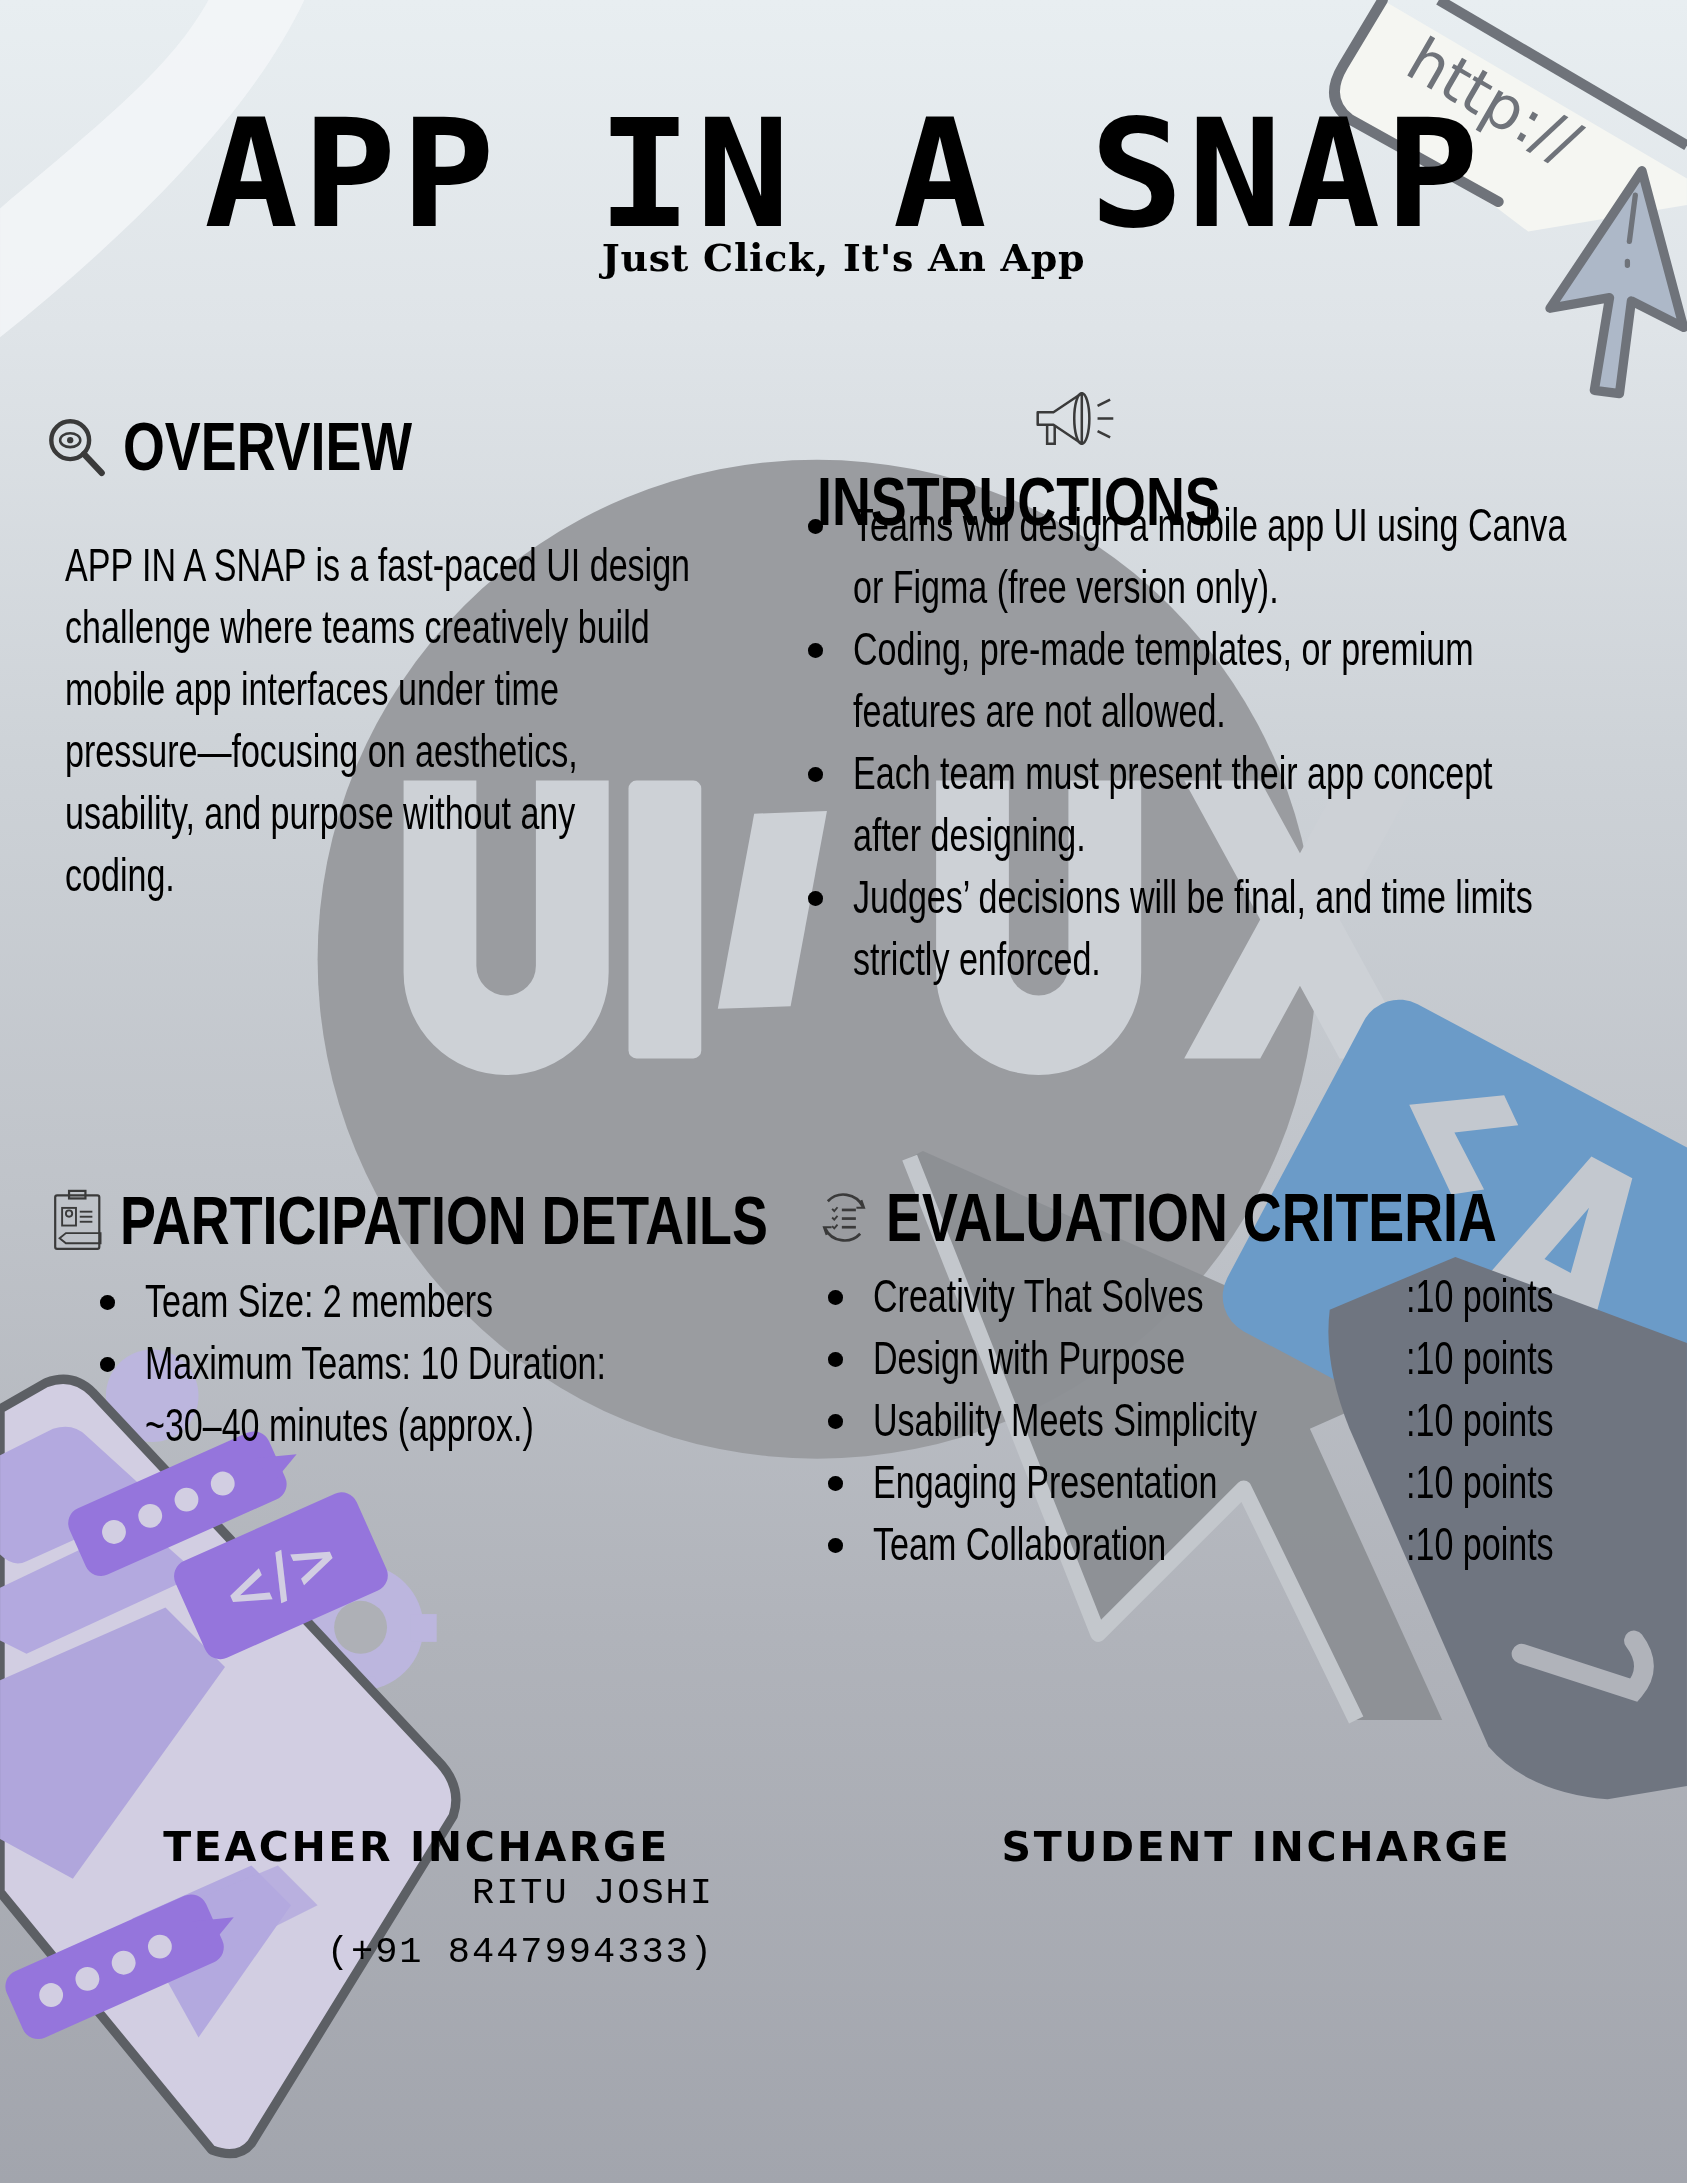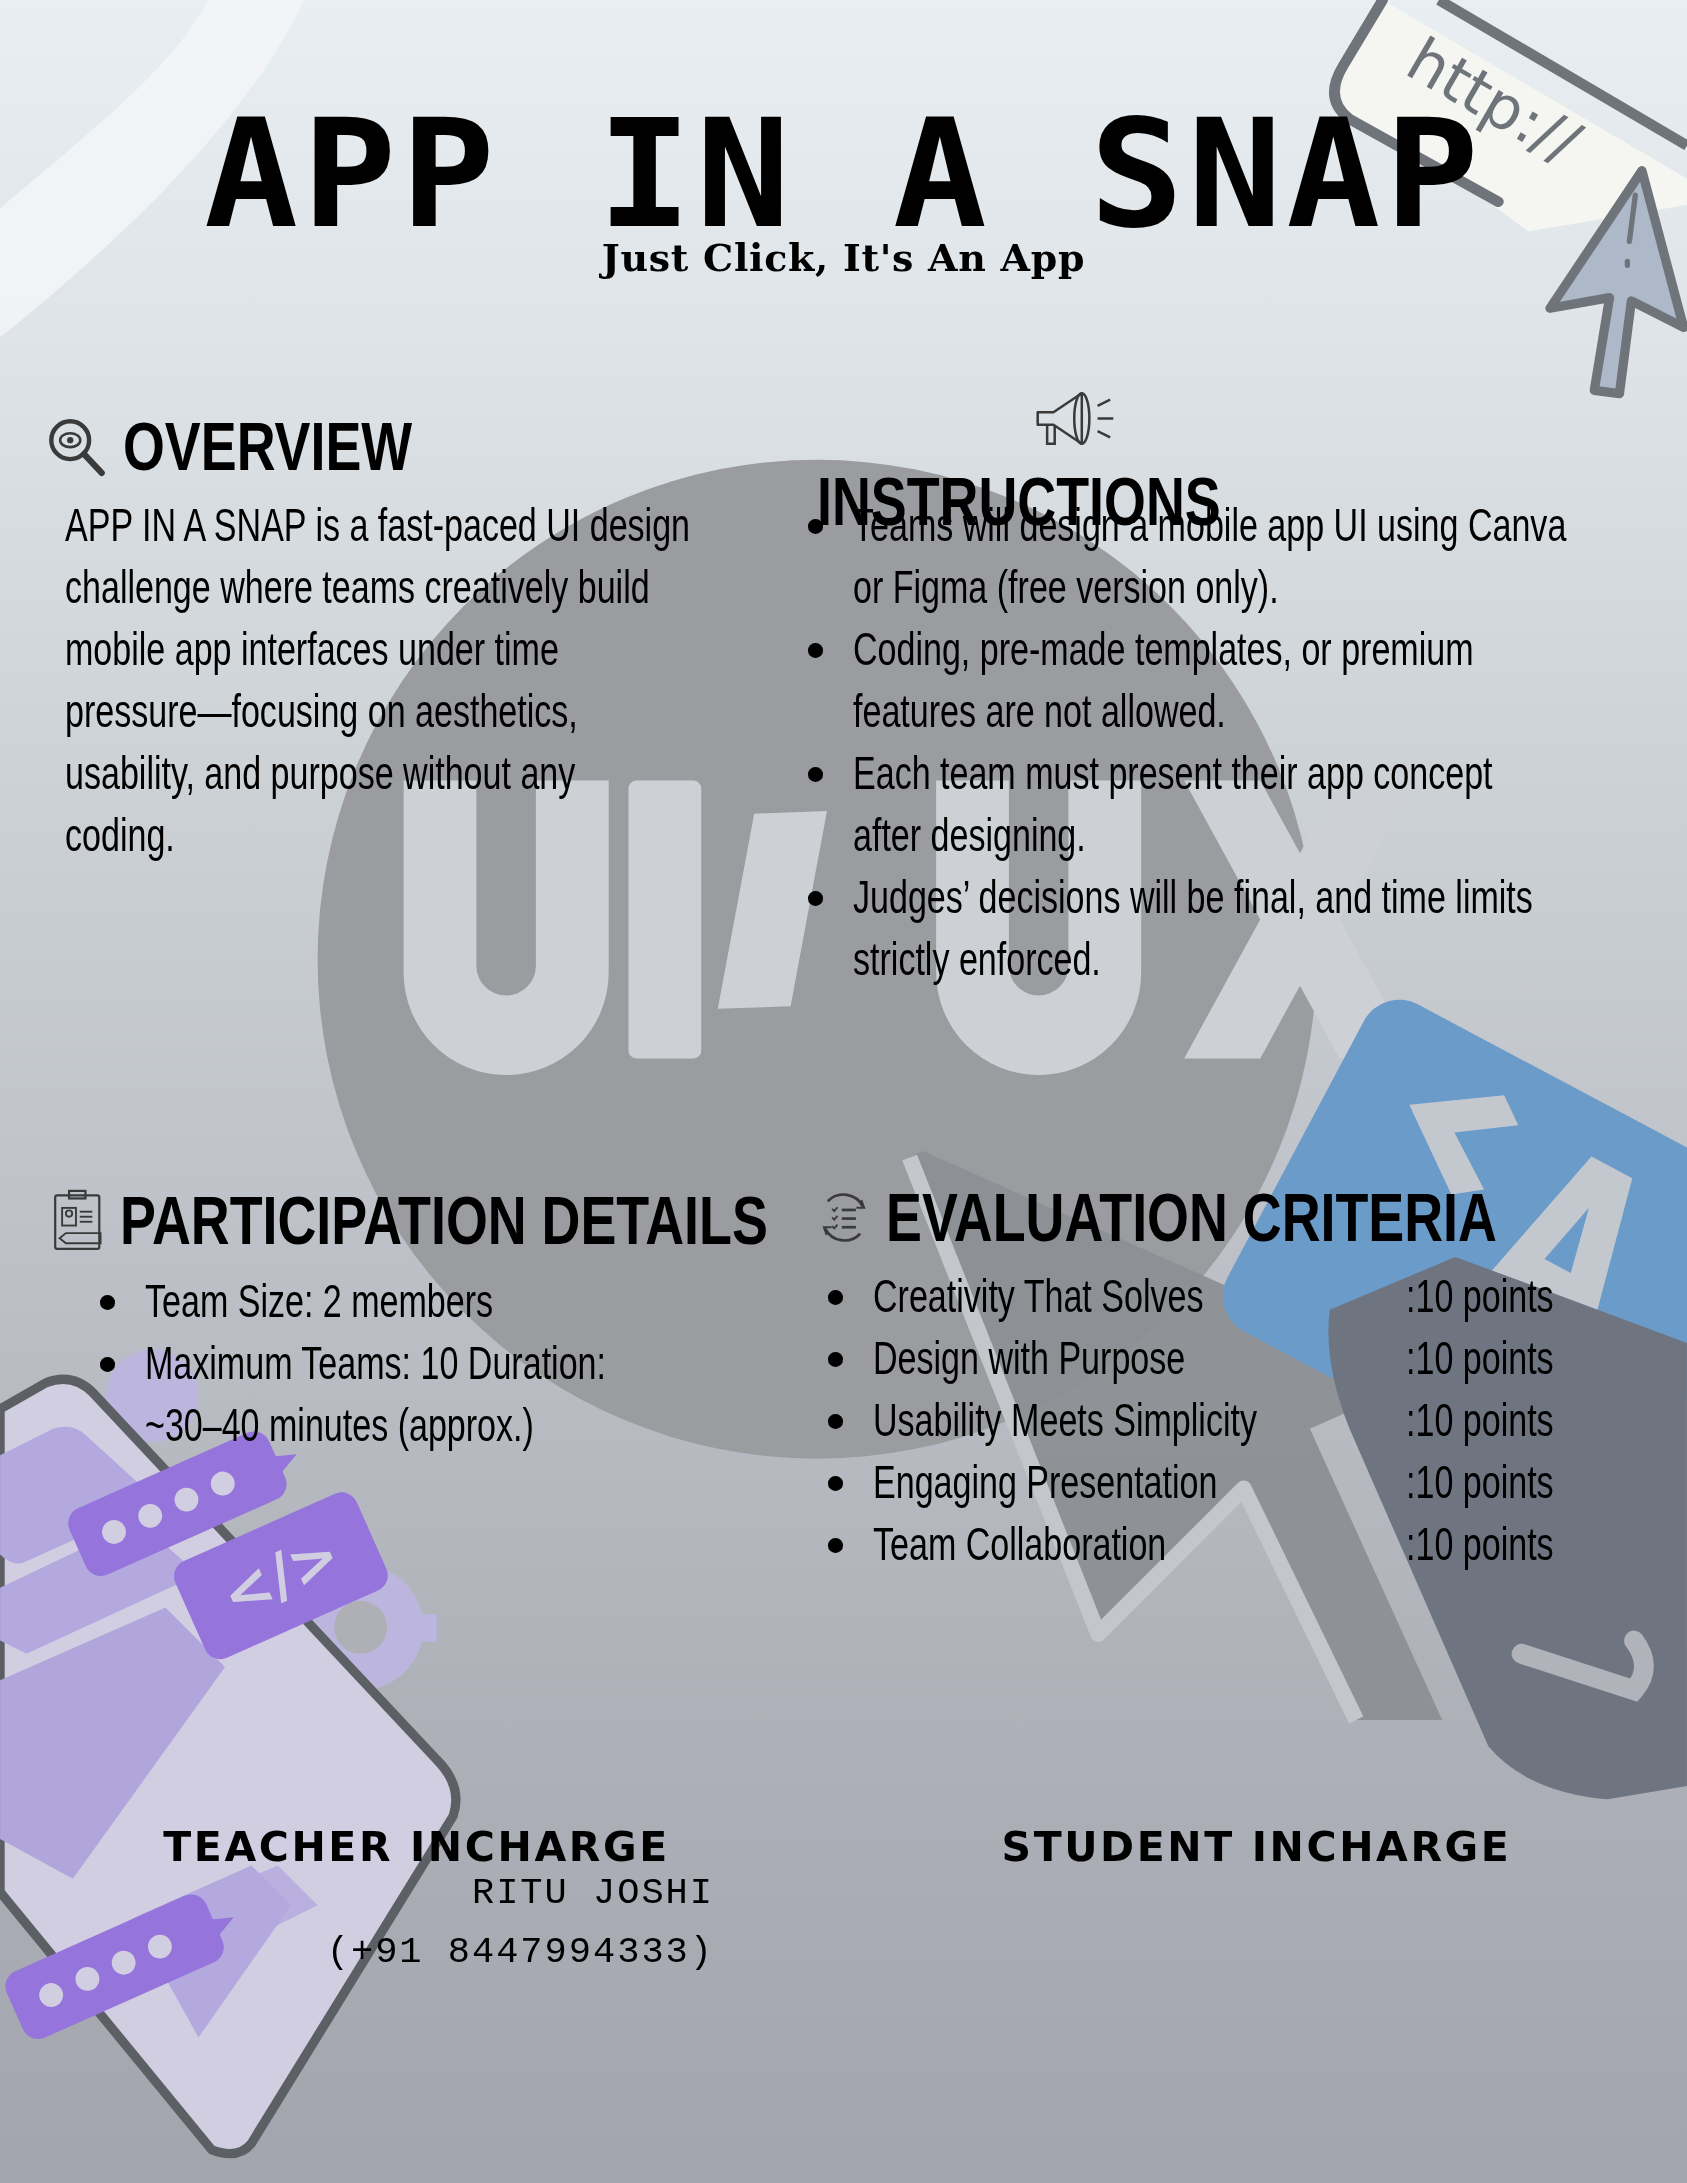--- a/index.html
+++ b/index.html
@@ -31,20 +31,21 @@
       display: flex; align-items: center; gap: 14.6px;
       transform-origin: left center;
     }
     .sec-head .h-text { display: inline-block; transform: scaleX(0.78); transform-origin: left center; white-space: nowrap; }
     .icon { width: 63px; height: 63px; flex: 0 0 auto; }
 
     .body-text {
       font-family: "Liberation Sans", sans-serif;
       font-size: 46px; line-height: 62px;
       white-space: nowrap;
+      margin-top: 40px;
     }
     .cond { display: inline-block; transform: scaleX(0.74); transform-origin: left center; }
 
     ul.bullets { list-style: none; margin: 0; padding: 0; }
     ul.bullets li { position: relative; padding-left: 49px; }
     ul.bullets li::before {
       content: ""; position: absolute; left: 4px; top: 25px;
       width: 14.6px; height: 14.6px; border-radius: 50%; background: #000;
     }
 

